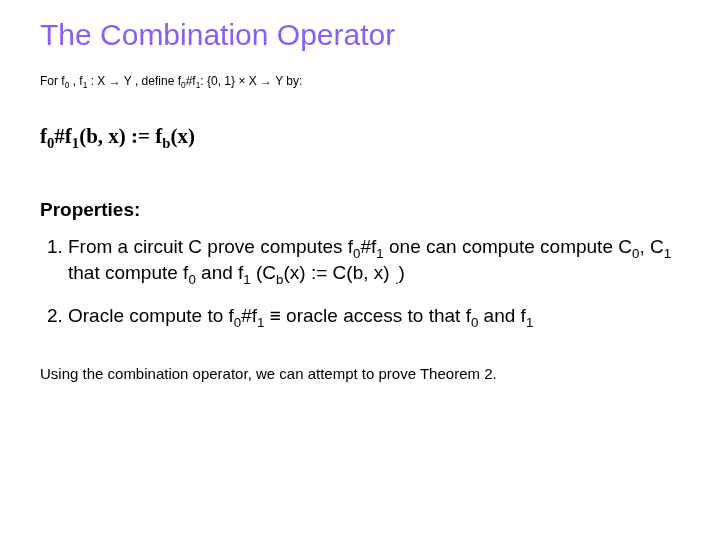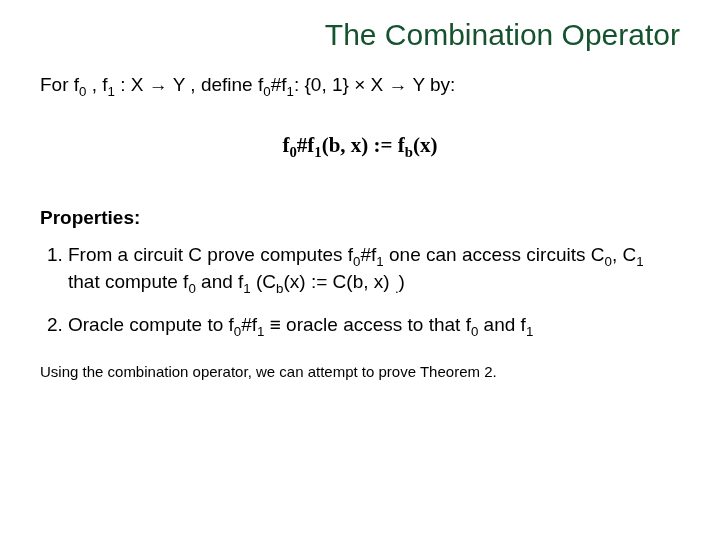--- a/index.html
+++ b/index.html
@@ -9,55 +9,55 @@
     height: 540px;
     font-family: Arial, Helvetica, sans-serif;
     background: #fff;
     color: #000;
     box-sizing: border-box;
   }
   .slide {
     padding: 10px 40px 0 40px;
   }
   h1 {
-    text-align: right;
+    text-align: left;
     font-weight: normal;
     font-size: 30px;
     margin: 8px 0 22px 0;
-    color: #14532d;
+    color: #8b5cf6;
   }
   .line1 {
-    font-size: 19px;
+    font-size: 12px;
     margin-bottom: 34px;
   }
   .eqn {
     font-size: 21px;
     font-weight: bold;
-    text-align: center;
+    text-align: left;
     font-family: 'Times New Roman', Times, serif;
     margin: 12px 0 34px 0;
   }
   .props-label {
     font-size: 19px;
     font-weight: bold;
     margin-bottom: 14px;
     margin-top: 46px;
   }
   ol {
     margin: 0 0 0 4px;
     padding-left: 24px;
     font-size: 19px;
   }
   ol li {
     margin-bottom: 16px;
     line-height: 1.28;
   }
   .footnote {
     font-size: 15px;
-    margin-top: 24px;
+    margin-top: 34px;
   }
   sub { font-size: 0.7em; }
   .arrow {
     font-family: 'Segoe UI Symbol', 'Arial Unicode MS', sans-serif;
   }
 </style>
 </head>
 <body>
 
 <div class="slide">
@@ -69,21 +69,21 @@
   </div>
 
   <div class="eqn">
     <span>f</span><sub>0</sub><span>#f</span><sub>1</sub><span>(b, x) := f</span><sub>b</sub><span>(x)</span>
   </div>
 
   <div class="props-label">Properties:</div>
 
   <ol>
     <li>
-      <span>From a circuit C prove computes f</span><sub>0</sub><span>#f</span><sub>1</sub><span>  one can access circuits C</span><sub>0</sub><span>, C</span><sub>1</sub><span> that compute f</span><sub>0</sub><span> and f</span><sub>1</sub><span> (C</span><sub>b</sub><span>(x) := C(b, x) </span><sub>.</sub><span>)</span>
+      <span>From a circuit C prove computes f</span><sub>0</sub><span>#f</span><sub>1</sub><span>  one can compute compute C</span><sub>0</sub><span>, C</span><sub>1</sub><span> that compute f</span><sub>0</sub><span> and f</span><sub>1</sub><span> (C</span><sub>b</sub><span>(x) := C(b, x) </span><sub>.</sub><span>)</span>
     </li>
     <li>
       <span>Oracle compute to f</span><sub>0</sub><span>#f</span><sub>1</sub><span> ≡ oracle access to that f</span><sub>0</sub><span> and f</span><sub>1</sub>
     </li>
   </ol>
 
   <div class="footnote">Using the combination operator, we can attempt to prove Theorem 2.</div>
 
 </div>
 

